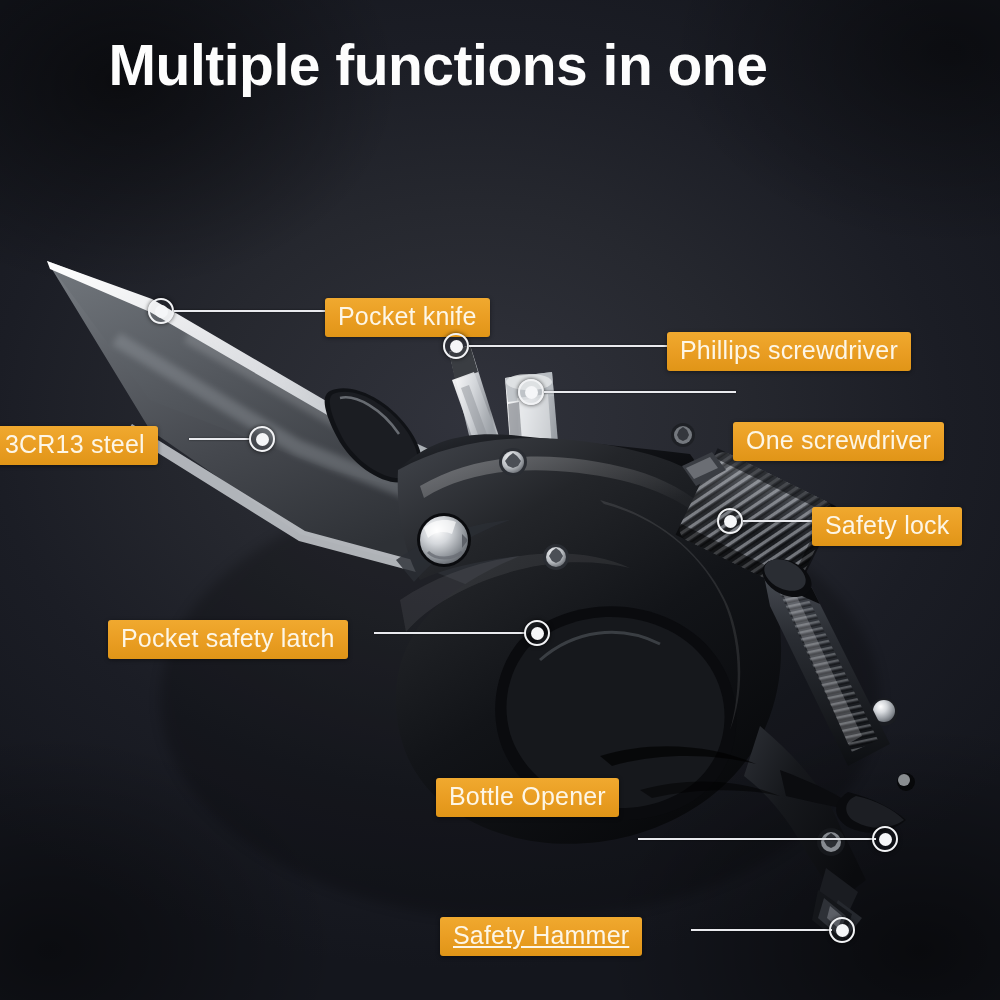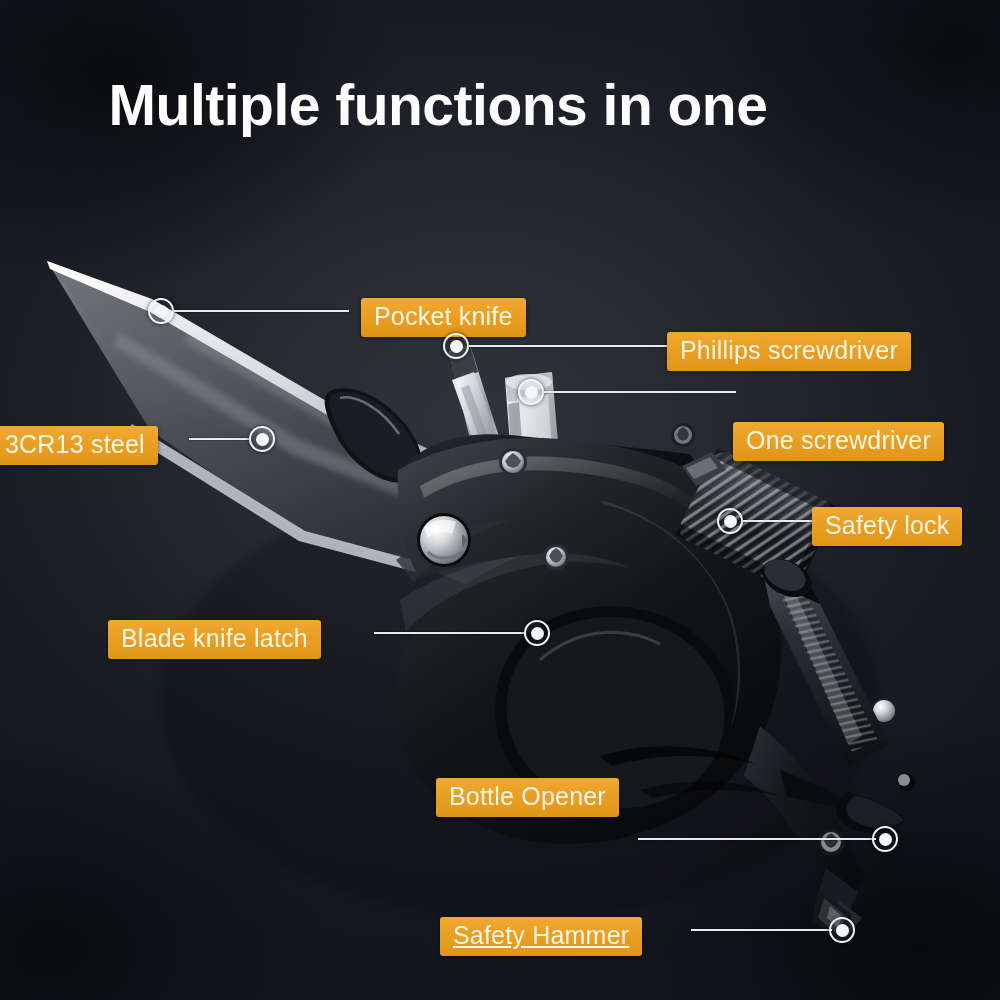--- a/index.html
+++ b/index.html
@@ -20,21 +20,21 @@
       radial-gradient(ellipse 45% 32% at 92% 95%, rgba(0,0,0,.55), rgba(0,0,0,0) 70%),
       radial-gradient(ellipse 40% 28% at 95% 5%, rgba(0,0,0,.45), rgba(0,0,0,0) 70%),
       radial-gradient(ellipse 40% 30% at 5% 95%, rgba(0,0,0,.45), rgba(0,0,0,0) 72%);
     pointer-events:none;
   }
 
   
   #title{
     position:absolute;left:0;top:34px;width:876px;text-align:center;
     color:#fdfdfd;font-size:57px;font-weight:bold;letter-spacing:-.5px;
-    line-height:1.1;white-space:nowrap;margin-top:40px;
+    line-height:1.1;white-space:nowrap;
   }
 
   
   #product{position:absolute;left:0;top:0;width:1000px;height:1000px;}
 
   
   .callout{position:absolute;}
   .badge{
     position:absolute;
     background:linear-gradient(180deg,#f0a92f 0%,#e99d22 55%,#e09517 100%);
@@ -300,21 +300,21 @@
     <g>
       <path d="M818 890 L852 914 L842 944 L812 920 Z" fill="#14161a"></path>
       <path d="M824 898 L846 916 L839 936 L818 918 Z" fill="#2e3137"></path>
       <path d="M830 906 L842 916 L838 928 L827 918 Z" fill="#70747a" opacity="0.7"></path>
     </g>
   </svg>
 
   <div class="callout">
     <span class="dot" style="left:148px;top:298px;"></span>
     <span class="leader" style="left:174px;top:310px;width:175px;"></span>
-    <span class="badge" style="left:361px;top:298px;">Pocket knife</span>
+    <span class="badge" style="left:325px;top:298px;">Pocket knife</span>
   </div>
 
   <div class="callout">
     <span class="dot" style="left:443px;top:333px;"></span>
     <span class="leader" style="left:469px;top:345px;width:228px;"></span>
     <span class="badge" style="left:667px;top:332px;">Phillips screwdriver</span>
   </div>
 
   <div class="callout">
     <span class="dot" style="left:518px;top:379px;"></span>
@@ -328,21 +328,21 @@
     <span class="dot" style="left:249px;top:426px;"></span>
   </div>
 
   <div class="callout">
     <span class="dot" style="left:717px;top:508px;"></span>
     <span class="leader" style="left:743px;top:520px;width:72px;"></span>
     <span class="badge" style="left:812px;top:507px;">Safety lock</span>
   </div>
 
   <div class="callout">
-    <span class="badge" style="left:108px;top:620px;">Blade knife latch</span>
+    <span class="badge" style="left:108px;top:620px;">Pocket safety latch</span>
     <span class="leader" style="left:374px;top:632px;width:152px;"></span>
     <span class="dot" style="left:524px;top:620px;"></span>
   </div>
 
   <div class="callout">
     <span class="badge" style="left:436px;top:778px;">Bottle Opener</span>
     <span class="leader" style="left:638px;top:838px;width:238px;"></span>
     <span class="dot" style="left:872px;top:826px;"></span>
   </div>
 

